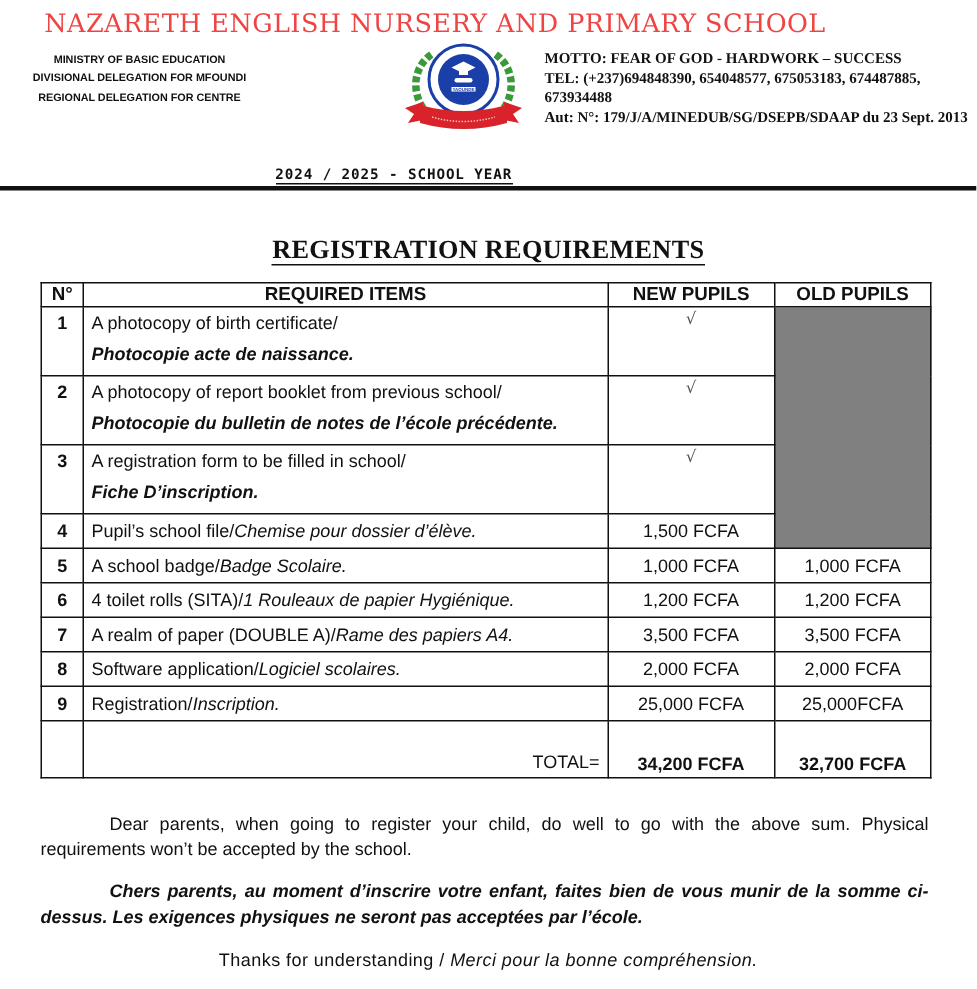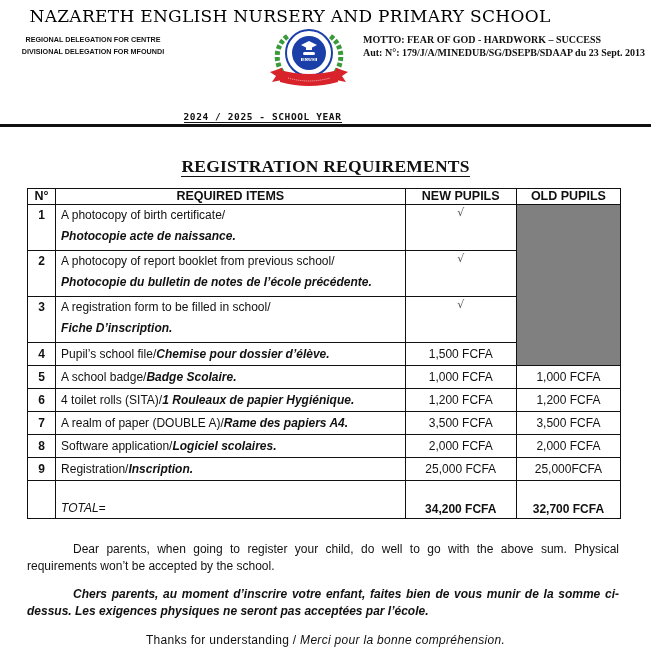--- a/index.html
+++ b/index.html
@@ -1,17 +1,17 @@
 <!DOCTYPE html>
 <html><head>
 <meta charset="utf-8">
 <style>
   html, body { margin: 0; padding: 0; background: #ffffff; }
   body { width: 651px; height: 659px; position: relative; overflow: hidden; font-family: "Liberation Sans", sans-serif; color: #111; }
-  .school-name { position: absolute; top: 6px; left: 0; width: 580px; text-align: center; font-family: "DejaVu Serif", serif; font-size: 17px; letter-spacing: 0.3px; color: #000000; }
+  .school-name { position: absolute; top: 6px; left: 0; width: 580px; text-align: center; font-family: "DejaVu Serif", serif; font-size: 17px; letter-spacing: 0.3px; color: #ef4444; }
   .left-block { position: absolute; top: 34px; left: 18px; width: 150px; text-align: center; font-family: "Liberation Sans", sans-serif; font-size: 7.2px; font-weight: bold; line-height: 12.3px; color: #111; }
   .logo { position: absolute; top: 28px; left: 268px; width: 82px; height: 66px; }
   .right-block { position: absolute; top: 33px; left: 363px; width: 285px; font-family: "Liberation Serif", serif; font-size: 10px; font-weight: bold; line-height: 13px; color: #111; }
   .school-year { position: absolute; top: 111px; left: 0; width: 525px; text-align: center; font-family: "DejaVu Sans Mono", monospace; font-size: 9.5px; font-weight: bold; letter-spacing: 0.6px; }
   .school-year span { border-bottom: 1px solid #111; }
   .thick-rule { position: absolute; top: 124px; left: 0; width: 651px; height: 3px; background: #111; }
   .title { position: absolute; top: 156px; left: 0; width: 651px; text-align: center; font-family: "Liberation Serif", serif; font-weight: bold; font-size: 17.5px; letter-spacing: 0.2px; }
   .title span { border-bottom: 1.5px solid #111; padding-bottom: 0px; }
   table.req { position: absolute; top: 188px; left: 27px; width: 594px; border-collapse: collapse; font-size: 12px; }
   table.req td, table.req th { border: 1px solid #111; padding: 0 5px; vertical-align: top; }
@@ -21,40 +21,41 @@
   .col-new { width: 100px; text-align: center; }
   .col-old { width: 104px; text-align: center; }
   td.no { text-align: center; font-weight: bold; padding: 0; line-height: 20px; }
   .tall td { height: 45px; }
   .tall .line1 { line-height: 20px; }
   .tall .line2 { line-height: 23px; font-weight: bold; font-style: italic; }
   .check { color: #555; font-family: "DejaVu Serif", serif; font-size: 11px; line-height: 16px; }
   .short td { height: 22px; line-height: 22px; }
   td.grey { background: #808080; }
   td.amt { text-align: center; line-height: 22px; padding: 0; }
-  .bi { font-weight: bold; font-style: italic; }
+  .bi { font-weight: normal; font-style: italic; }
   .b { font-weight: normal; }
   .total-row td { height: 36px; }
-  .total-label { vertical-align: bottom !important; padding-bottom: 1px !important; line-height: 18px; font-style: italic; }
+  .total-label { text-align: right; vertical-align: bottom !important; padding-bottom: 1px !important; line-height: 18px; }
   .total-amt { vertical-align: bottom !important; font-weight: bold; text-align: center; line-height: 18px; padding: 0 !important; }
   .para { position: absolute; left: 27px; width: 592px; font-size: 12px; line-height: 17px; text-align: justify; }
   .para1 { top: 541px; }
   .para2 { top: 586px; font-weight: bold; font-style: italic; }
   .indent { display: inline-block; width: 46px; }
   .thanks { position: absolute; top: 633px; left: 0; width: 651px; text-align: center; font-size: 12px; letter-spacing: 0.3px; }
   .thanks i { font-style: italic; }
 </style>
 </head>
 <body>
 
 <div class="school-name">NAZARETH ENGLISH NURSERY AND PRIMARY SCHOOL</div>
 
 <div class="left-block">
+  <div>MINISTRY OF BASIC EDUCATION</div>
+  <div>DIVISIONAL DELEGATION FOR MFOUNDI</div>
   <div>REGIONAL DELEGATION FOR CENTRE</div>
-  <div>DIVISIONAL DELEGATION FOR MFOUNDI</div>
 </div>
 
 <div class="logo">
   <svg width="82" height="66" viewBox="0 0 82 66">
 
     <path d="M14 44 C6 32 8 16 20 8" stroke="#3a9a3a" stroke-width="5" fill="none" stroke-dasharray="4 2"></path>
     <path d="M68 44 C76 32 74 16 62 8" stroke="#3a9a3a" stroke-width="5" fill="none" stroke-dasharray="4 2"></path>
 
     <circle cx="41" cy="25" r="23" fill="#ffffff" stroke="#1a3fa8" stroke-width="2"></circle>
     <circle cx="41" cy="25" r="17" fill="#1a3fa8"></circle>
@@ -67,20 +68,21 @@
 
     <path d="M2 44 L14 40 L14 52 L4 54 L8 48 Z" fill="#d8232a"></path>
     <path d="M80 44 L68 40 L68 52 L78 54 L74 48 Z" fill="#d8232a"></path>
     <path d="M12 42 Q41 50 70 42 L70 54 Q41 62 12 54 Z" fill="#d8232a"></path>
     <path d="M20 50 Q41 56 62 50" stroke="#f4c0c0" stroke-width="1" fill="none" stroke-dasharray="1 1"></path>
   </svg>
 </div>
 
 <div class="right-block">
   <div>MOTTO: FEAR OF GOD - HARDWORK – SUCCESS</div>
+  <div>TEL: (+237)694848390,  654048577, 675053183, 674487885, 673934488</div>
   <div>Aut: N°: 179/J/A/MINEDUB/SG/DSEPB/SDAAP du 23 Sept. 2013</div>
 </div>
 
 <div class="school-year"><span>2024 / 2025 - SCHOOL YEAR</span></div>
 <div class="thick-rule"></div>
 
 <div class="title"><span>REGISTRATION REQUIREMENTS</span></div>
 
 <table class="req">
   <colgroup>

